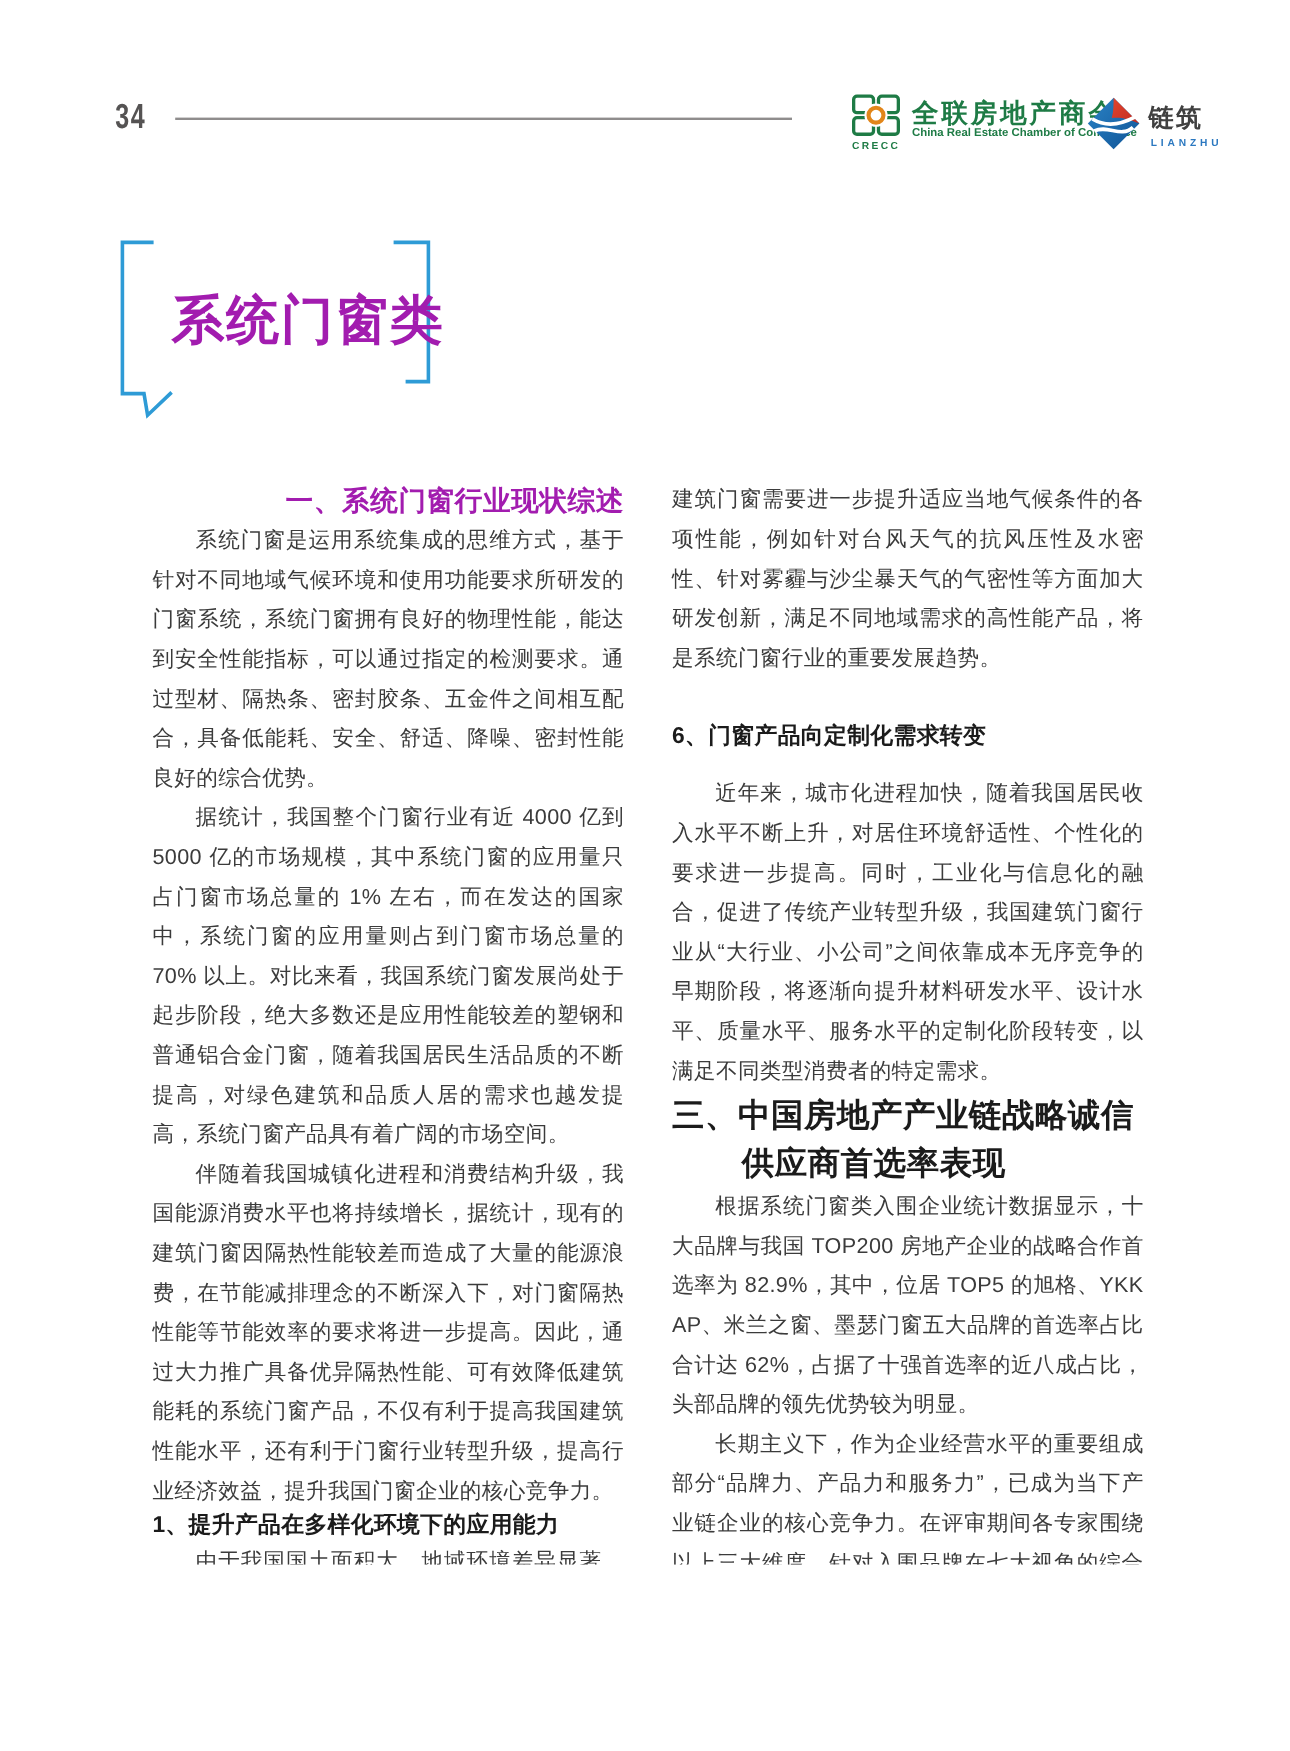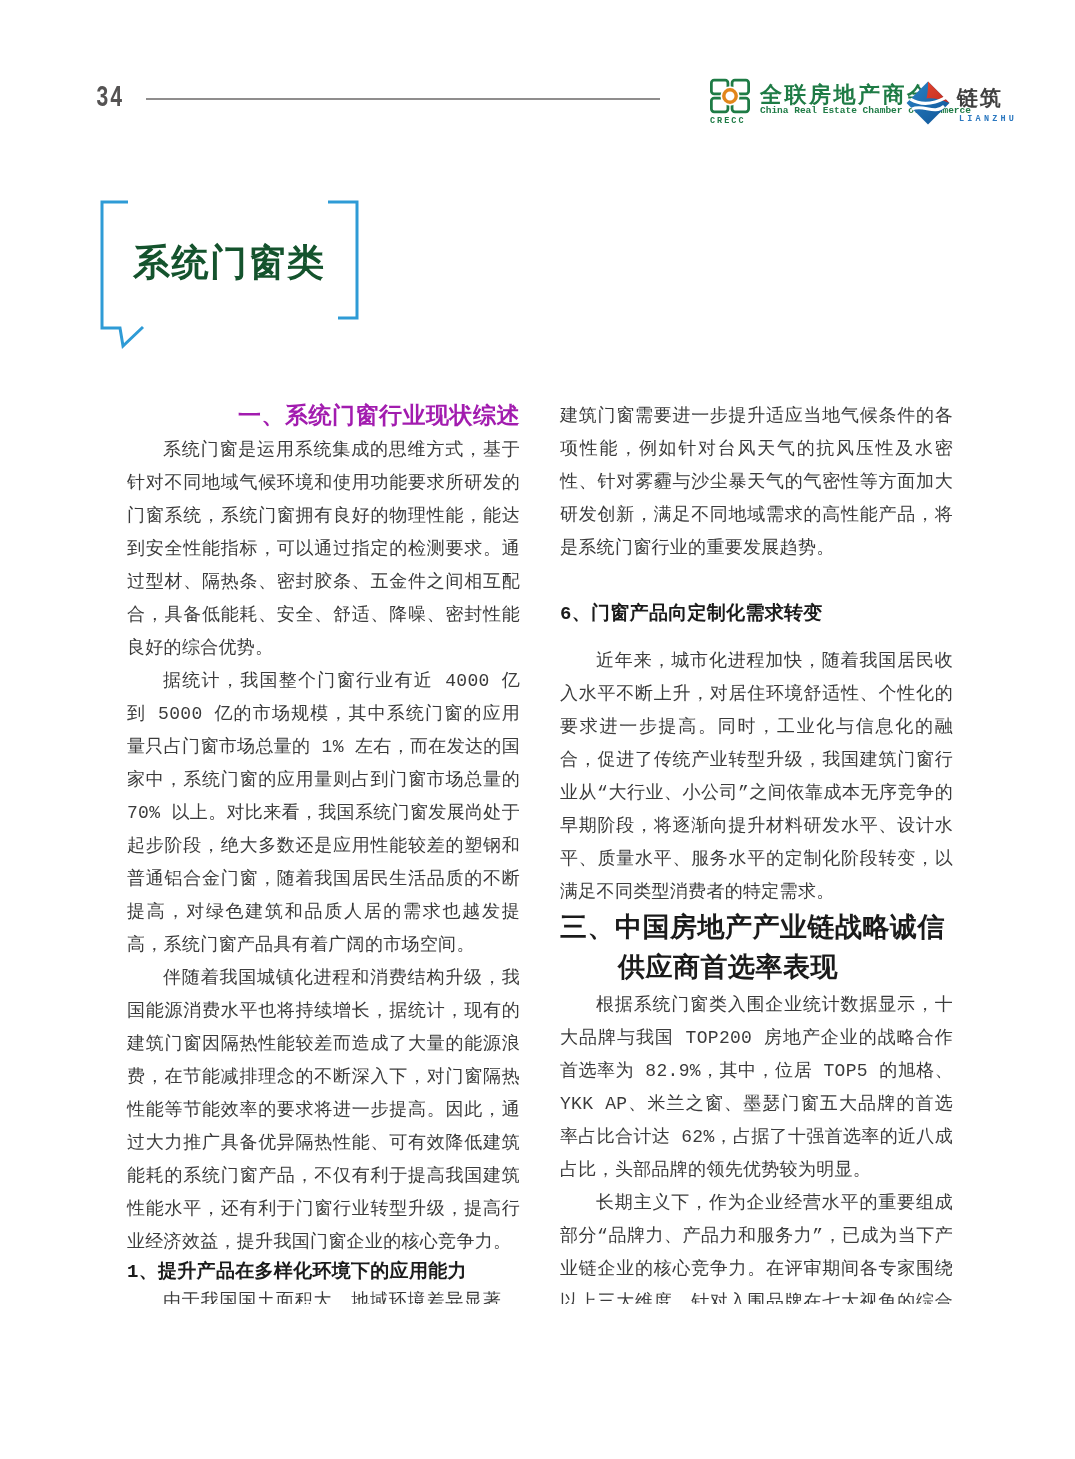--- a/index.html
+++ b/index.html
@@ -1,17 +1,17 @@
 <!DOCTYPE html>
 <html><head>
 <meta charset="utf-8">
 <style>
   html,body{margin:0;padding:0;background:#fff;}
   .page{position:relative;width:1075px;height:1304px;background:#ffffff;overflow:hidden;
-        font-family:Liberation Mono, monospace;}
+        font-family:Liberation Sans, sans-serif;}
 
   
   .pagenum{position:absolute;left:96px;top:82px;font-size:29px;font-weight:700;color:#555353;
            transform:scaleX(0.72);transform-origin:left center;letter-spacing:2px;}
   .rule{position:absolute;left:146px;top:98px;width:514px;height:2px;background:#8f8d8d;}
 
   .crecc{position:absolute;left:710px;top:76px;width:300px;height:62px;}
   .crecc-glyph{position:absolute;left:0;top:2px;}
   .crecc-acronym{position:absolute;left:0;top:40px;width:40px;text-align:left;
                  font-size:8.5px;font-weight:700;letter-spacing:2px;color:#1e7b45;}
@@ -22,22 +22,22 @@
 
   .lianzhu{position:absolute;left:905px;top:78px;width:120px;height:52px;}
   .lz-glyph{position:absolute;left:0;top:2px;}
   .lz-cn{position:absolute;left:52px;top:6px;font-size:21px;font-weight:800;
          color:#404040;letter-spacing:2px;white-space:nowrap;text-align:right;}
   .lz-en{position:absolute;left:54px;top:36px;font-size:8.5px;font-weight:700;
          letter-spacing:3.2px;color:#2b78c0;white-space:nowrap;text-align:right;}
 
   
   .titlebox-svg{position:absolute;left:98px;top:198px;}
-  .pagetitle{position:absolute;left:133px;top:238px;font-size:37px;font-weight:800;
-             color:#14532d;letter-spacing:1.5px;white-space:nowrap;}
+  .pagetitle{position:absolute;left:143px;top:238px;font-size:44px;font-weight:800;
+             color:#a21caf;letter-spacing:1.5px;white-space:nowrap;}
 
   
   .col{position:absolute;top:400px;width:393px;font-size:18px;line-height:33px;
        color:#3b3b3b;text-align:justify;letter-spacing:0.3px;}
   .col-left{left:127px;}
   .col-right{left:560px;}
   .col p{margin:0;}
   .indent{text-indent:2em;}
   .h1{font-size:23px;font-weight:700;color:#a21caf;line-height:34px;margin:0 0 18px;
       text-align:right;letter-spacing:0.5px;}

